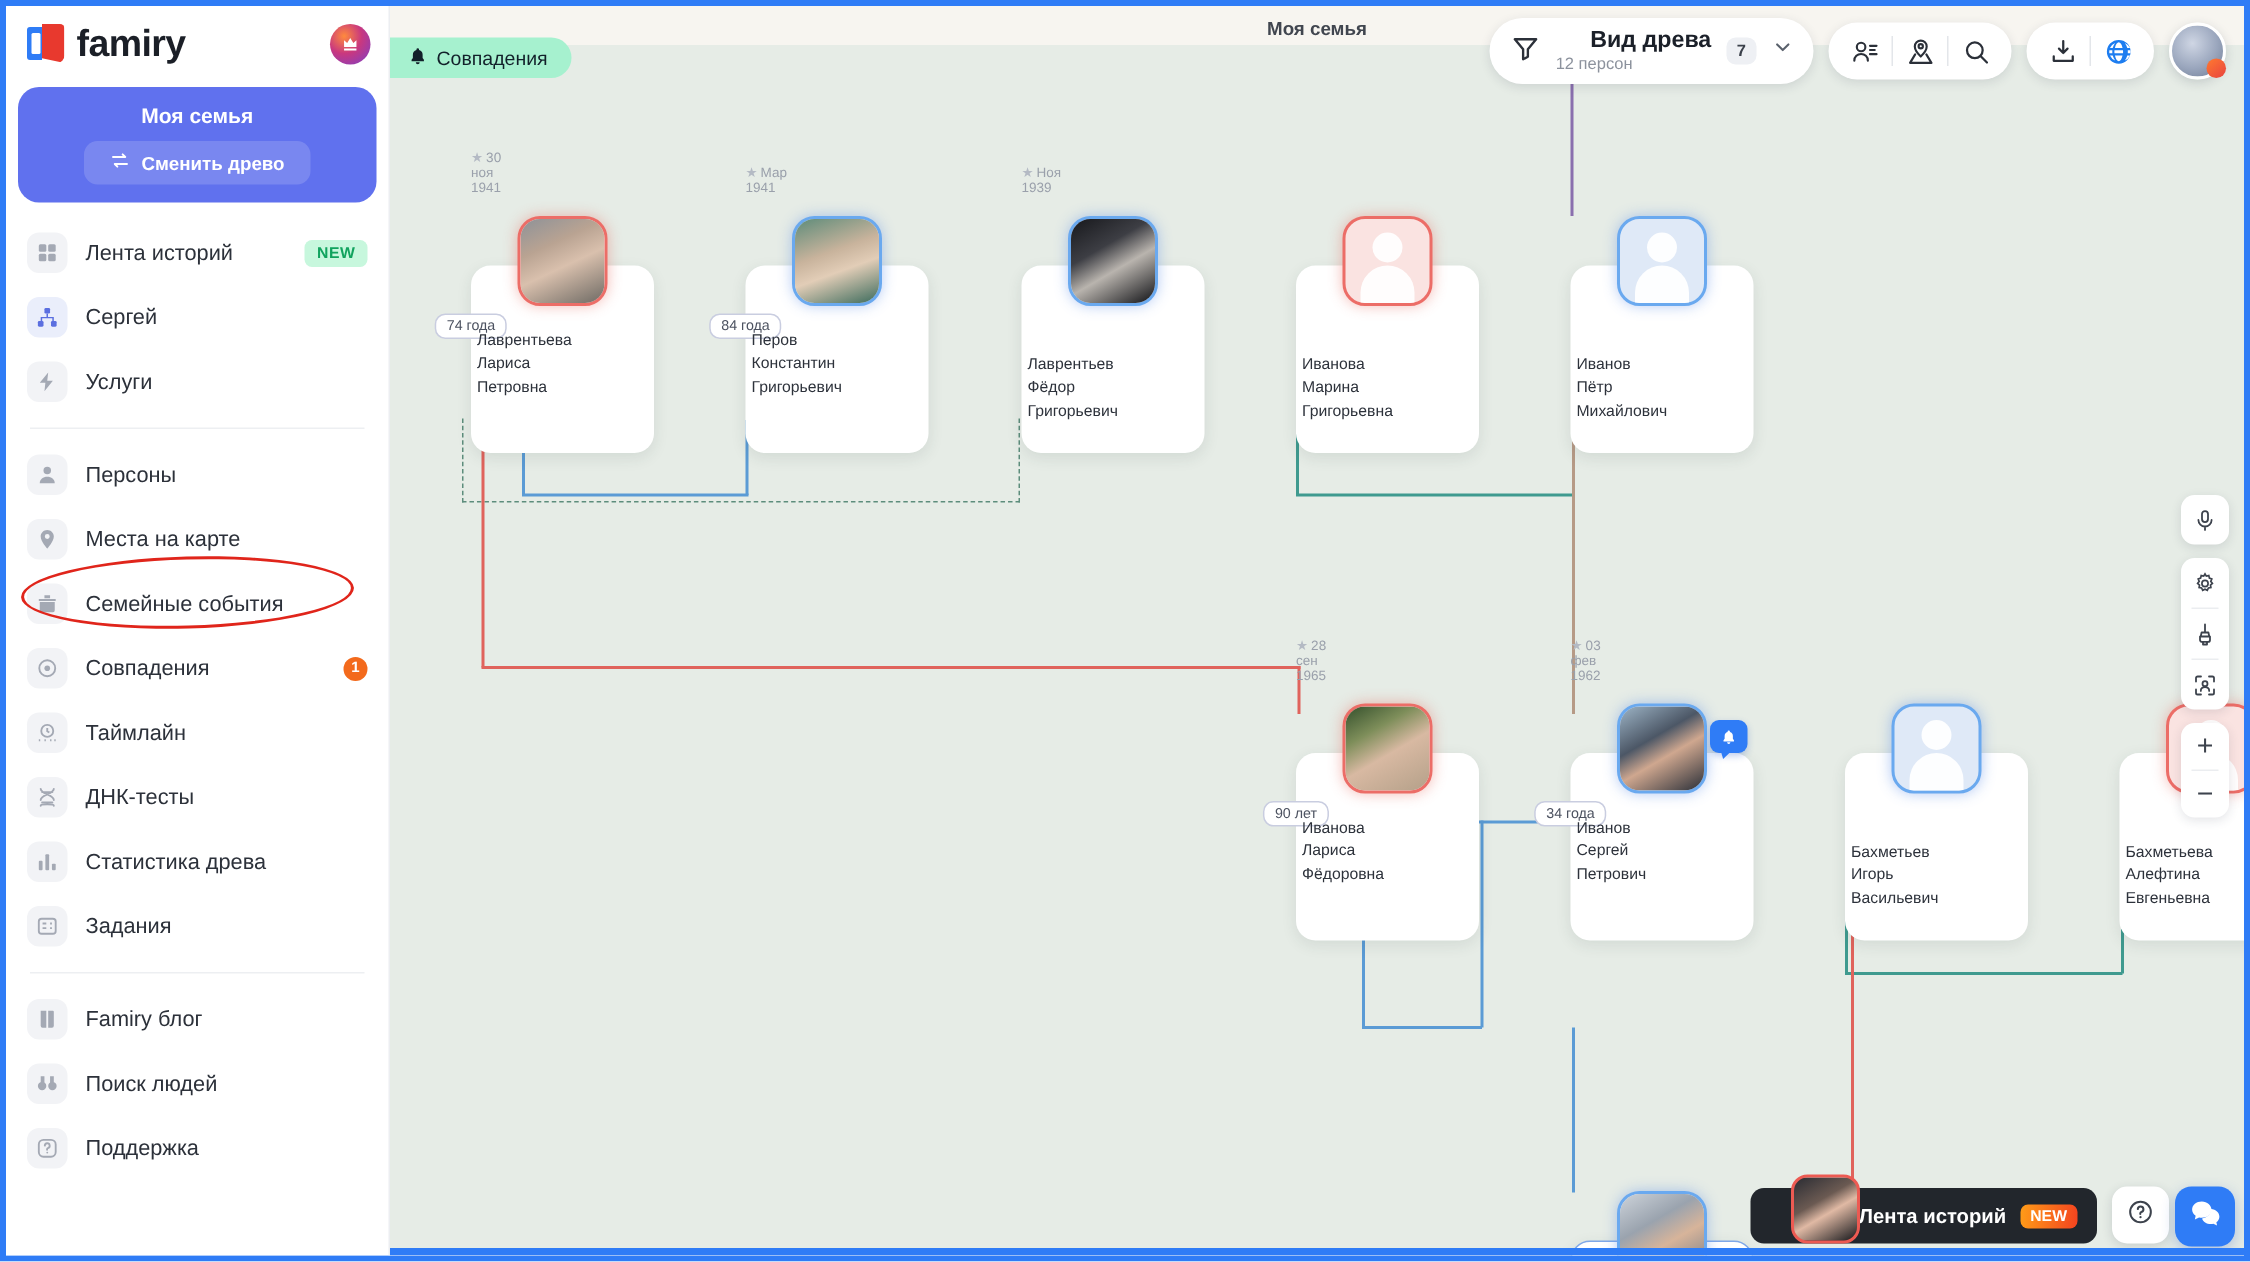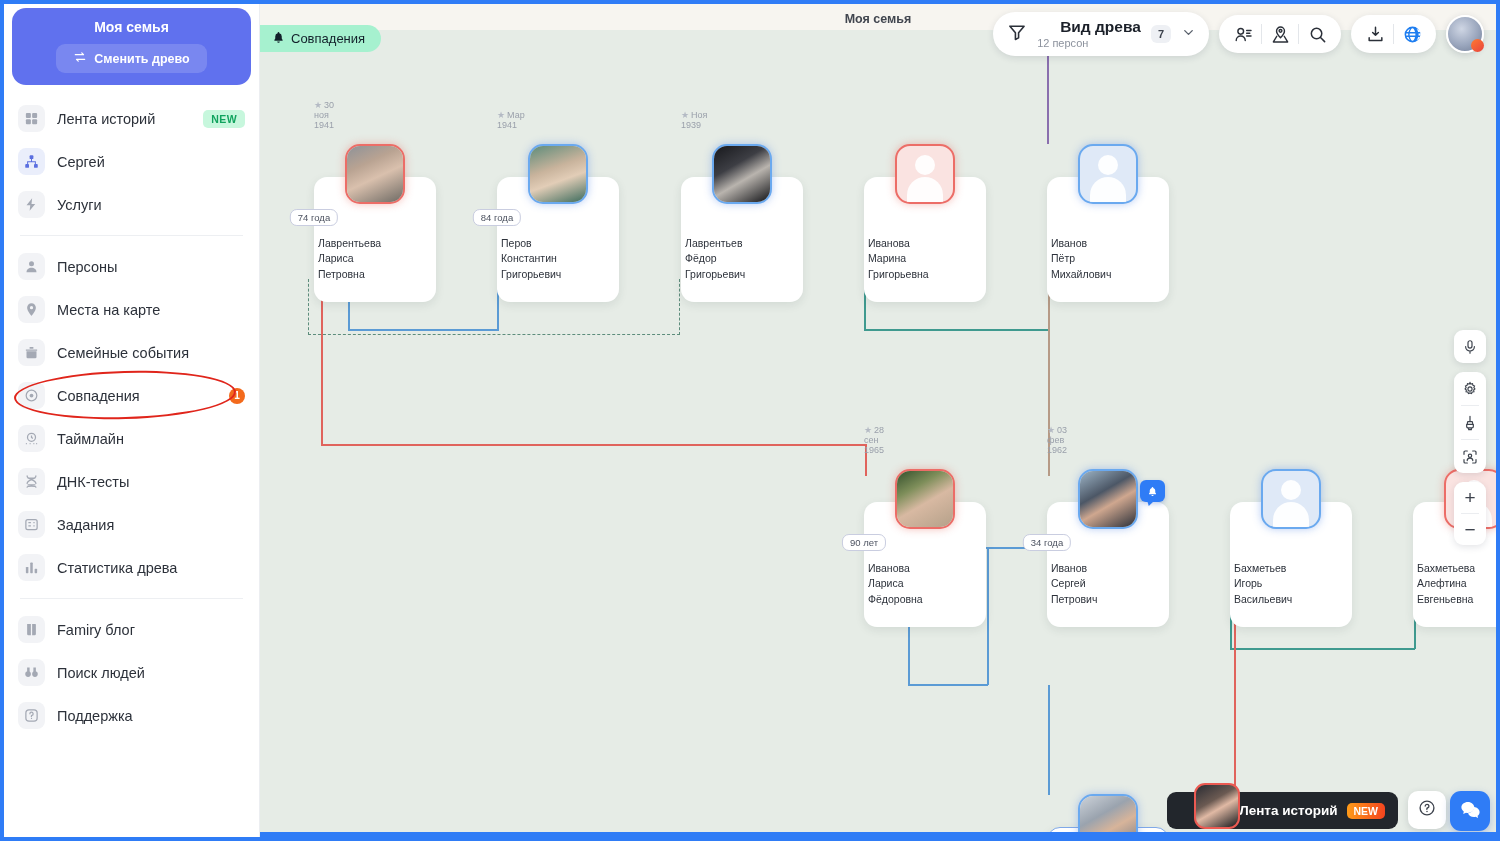--- a/index.html
+++ b/index.html
@@ -154,21 +154,21 @@
     position: absolute; left: 50%; top: 31px; transform: translateX(-50%);
     width: 36px; height: 28px; border-radius: 18px 18px 0 0; background: #fff; opacity: .92;
   }
   .node-photo .ph-img { position: absolute; inset: 0; }
   .node-age {
     position: absolute; left: 50%; transform: translateX(-50%); top: 65px;
     border: 1px solid #c9cde0; border-radius: 7px; background: #fff;
     font-size: 9.5px; color: #4c5260; padding: 2px 7px; z-index: 4; white-space: nowrap;
   }
   .node-name {
-    position: absolute; left: 0; right: 0; top: 92px; text-align: center;
+    position: absolute; left: 0; right: 0; top: 76px; text-align: center;
     font-size: 10.5px; line-height: 1.46; color: #2d323b; z-index: 4; padding: 0 4px;
   }
   .node-name.nodate { top: 92px; }
   .node-date {
     position: absolute; left: 0; right: 0; bottom: 14px; text-align: center;
     font-size: 9px; color: #9aa0ab; z-index: 4;
   }
   .node-date .star { color: #b4bac4; margin-right: 2px; }
   .bell-badge {
     position: absolute; left: 93px; top: 11px; width: 25px; height: 22px; border-radius: 6px;
@@ -236,20 +236,32 @@
     position: absolute; left: 0; right: 0; bottom: 0; height: 5px; background: #2f7cf6; z-index: 60;
   }
 </style>
 </head>
 <body>
 
 <div id="app">
 
   <aside id="sidebar">
 
+    <div class="brand">
+      <span class="brand-logo">
+        <span class="logo-l"></span>
+          <span class="logo-r"></span>
+      </span>
+      <span class="brand-name">famiry</span>
+      <span class="brand-avatar">
+        <svg viewBox="0 0 24 24" fill="#fff">
+            <path d="M3 18h18v3H3zM3 6l4.5 4L12 3l4.5 7L21 6v10H3z"></path>
+          </svg>
+      </span>
+    </div>
 
     <div class="tree-block">
       <div class="tree-block-title">Моя семья</div>
       <div class="tree-switch">
         <span>
           <svg viewBox="0 0 24 24" fill="none" stroke="#fff" stroke-width="2.2" stroke-linecap="round" stroke-linejoin="round">
             <path d="M4 8h14l-3-3M20 16H6l3 3"></path>
             </svg>
         </span>
         <span>Сменить древо</span>
@@ -340,36 +352,36 @@
       <div class="nav-item">
         <span class="nav-ico">
           <svg viewBox="0 0 24 24" fill="none" stroke="currentColor" stroke-width="2" stroke-linecap="round">
               <path d="M5 3c0 6 14 6 14 12M19 3c0 6-14 6-14 12M6.5 6.5h11M6.5 17.5h11M5 21c0-2 14-2 14 0"></path>
             </svg>
         </span>
         <span class="nav-label">ДНК-тесты</span>
       </div>
       <div class="nav-item">
         <span class="nav-ico">
+          <svg viewBox="0 0 24 24" fill="currentColor">
+              <rect x="3" y="11" width="4" height="10" rx="1"></rect>
+              <rect x="10" y="4" width="4" height="17" rx="1"></rect>
+              <rect x="17" y="14" width="4" height="7" rx="1"></rect>
+            </svg>
+        </span>
+        <span class="nav-label">Статистика древа</span>
+      </div>
+      <div class="nav-item">
+        <span class="nav-ico">
           <svg viewBox="0 0 24 24" fill="none" stroke="currentColor" stroke-width="2">
               <rect x="3" y="4" width="18" height="16" rx="3"></rect>
               <path d="M7 9h4M7 14h4M15 9h2M15 14h2"></path>
             </svg>
         </span>
         <span class="nav-label">Задания</span>
-      </div>
-      <div class="nav-item">
-        <span class="nav-ico">
-          <svg viewBox="0 0 24 24" fill="currentColor">
-              <rect x="3" y="11" width="4" height="10" rx="1"></rect>
-              <rect x="10" y="4" width="4" height="17" rx="1"></rect>
-              <rect x="17" y="14" width="4" height="7" rx="1"></rect>
-            </svg>
-        </span>
-        <span class="nav-label">Статистика древа</span>
       </div>
     </div>
 
     <div class="nav-sep"></div>
 
     <div class="nav-group">
       <div class="nav-item">
         <span class="nav-ico">
           <svg viewBox="0 0 24 24" fill="currentColor">
               <path d="M5 3h6v18H7a2 2 0 0 1-2-2zM13 3h5a1 1 0 0 1 1 1v15a2 2 0 0 1-2 2h-4z"></path>

